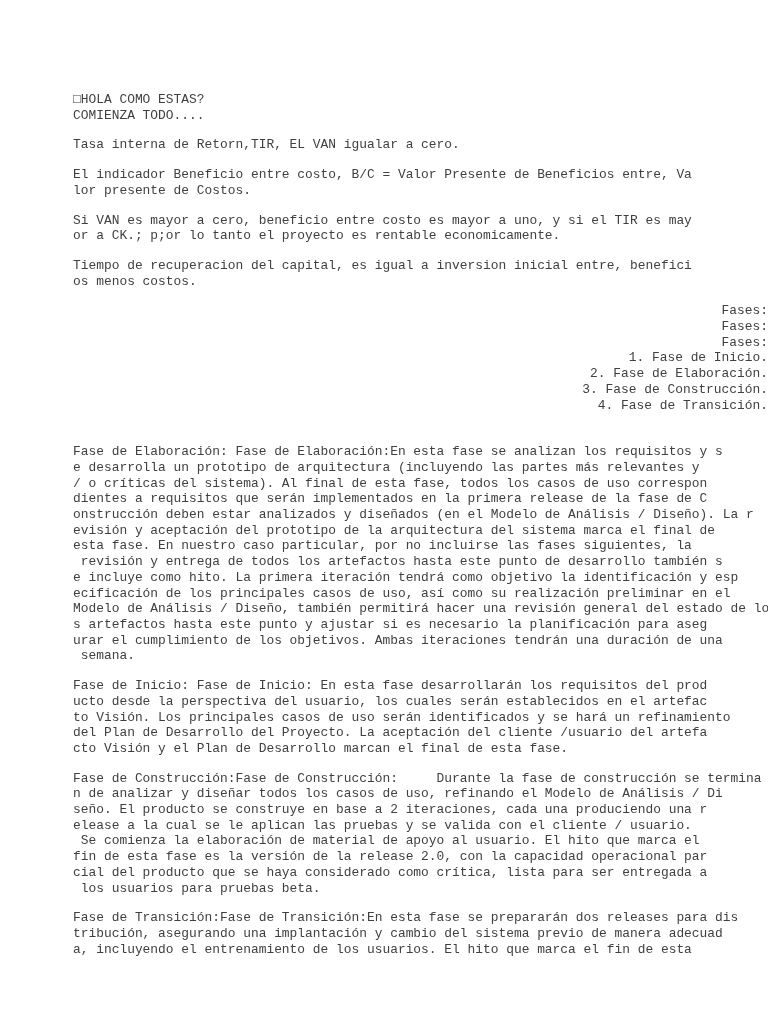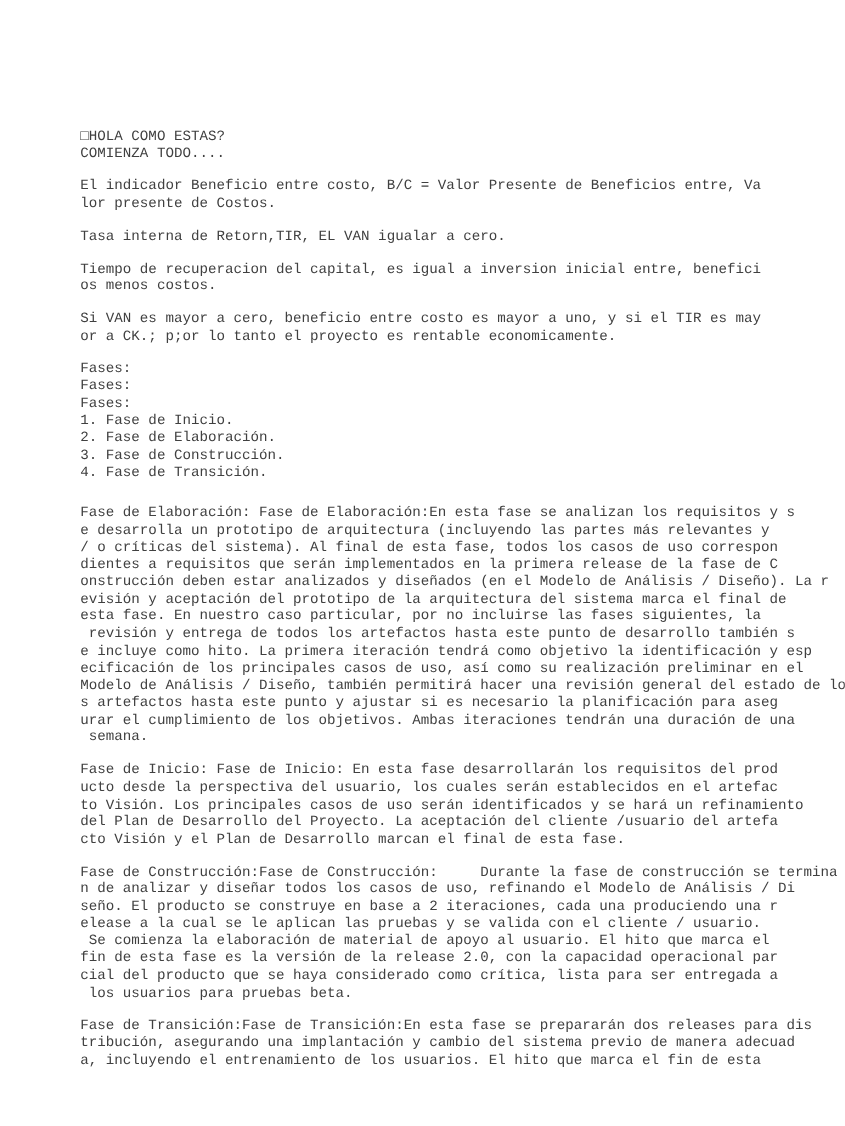--- a/index.html
+++ b/index.html
@@ -11,48 +11,49 @@
     width: 768px;
     height: 1024px;
     overflow: hidden;
     position: relative;
   }
   .document-page {
     box-sizing: border-box;
     width: 768px;
     height: 1024px;
     background: #ffffff;
-    padding: 116px 0 0 73px;
+    padding: 92px 0 0 73px;
   }
   .para {
     margin: 0 0 14px 0;
     font-family: "Liberation Mono", "DejaVu Sans Mono", monospace;
     font-size: 12.9px;
     line-height: 15.7px;
     color: #404040;
     white-space: pre;
     letter-spacing: 0;
   }
   .para.gap-xl {
-    margin-bottom: 21px;
+    margin-bottom: 31px;
+    text-align: right;
   }
 </style>
 </head>
 <body>
 
 <div class="document-page">
   <div class="para">□HOLA COMO ESTAS?
 COMIENZA TODO....</div>
+  <div class="para">Tasa interna de Retorn,TIR, EL VAN igualar a cero.</div>
   <div class="para">El indicador Beneficio entre costo, B/C = Valor Presente de Beneficios entre, Va
 lor presente de Costos.</div>
-  <div class="para">Tasa interna de Retorn,TIR, EL VAN igualar a cero.</div>
+  <div class="para">Si VAN es mayor a cero, beneficio entre costo es mayor a uno, y si el TIR es may
+or a CK.; p;or lo tanto el proyecto es rentable economicamente.</div>
   <div class="para">Tiempo de recuperacion del capital, es igual a inversion inicial entre, benefici
 os menos costos.</div>
-  <div class="para">Si VAN es mayor a cero, beneficio entre costo es mayor a uno, y si el TIR es may
-or a CK.; p;or lo tanto el proyecto es rentable economicamente.</div>
   <div class="para gap-xl">Fases:
 Fases:
 Fases:
 1. Fase de Inicio.
 2. Fase de Elaboración.
 3. Fase de Construcción.
 4. Fase de Transición.</div>
   <div class="para">Fase de Elaboración: Fase de Elaboración:En esta fase se analizan los requisitos y s
 e desarrolla un prototipo de arquitectura (incluyendo las partes más relevantes y
 / o críticas del sistema). Al final de esta fase, todos los casos de uso correspon

